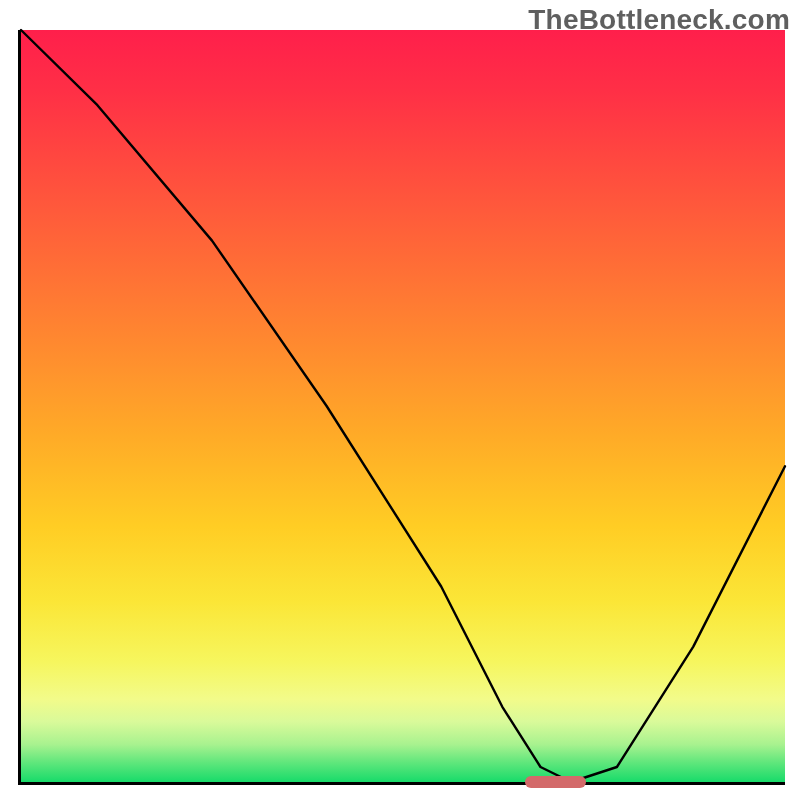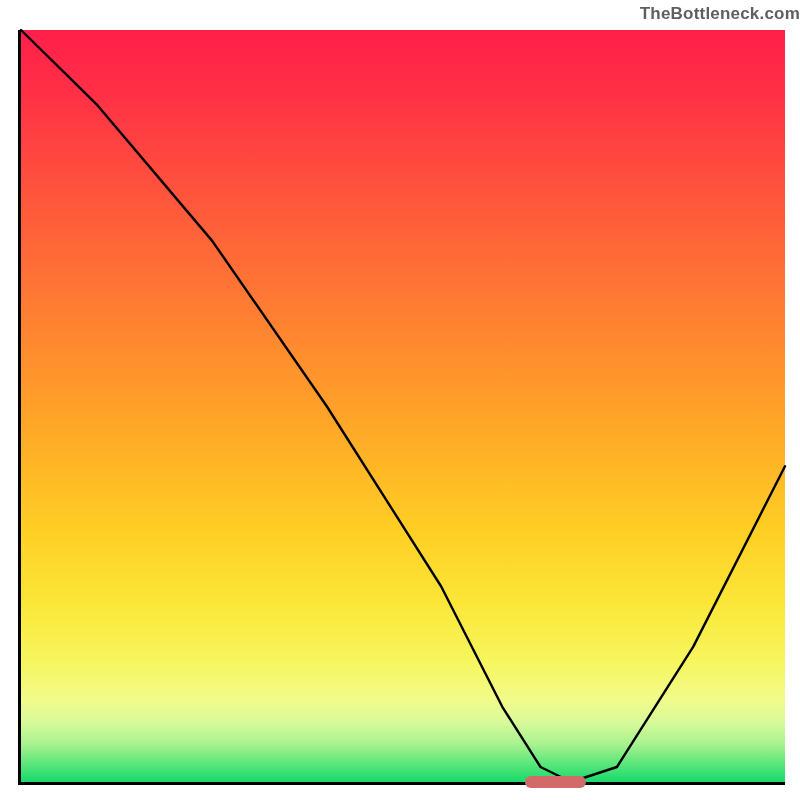--- a/index.html
+++ b/index.html
@@ -11,22 +11,22 @@
     font-family: -apple-system, BlinkMacSystemFont, "Segoe UI", Arial, sans-serif;
   }
   .outer {
     position: relative;
     width: 800px;
     height: 800px;
   }
   .watermark {
     position: absolute;
     top: 4px;
-    right: 0;
-    font-size: 17px;
+    right: 10px;
+    font-size: 28px;
     font-weight: 600;
     color: #5f5f5f;
     letter-spacing: 0.2px;
   }
   .plot {
     position: absolute;
     left: 18px;
     top: 30px;
     width: 764px;
     height: 752px;

